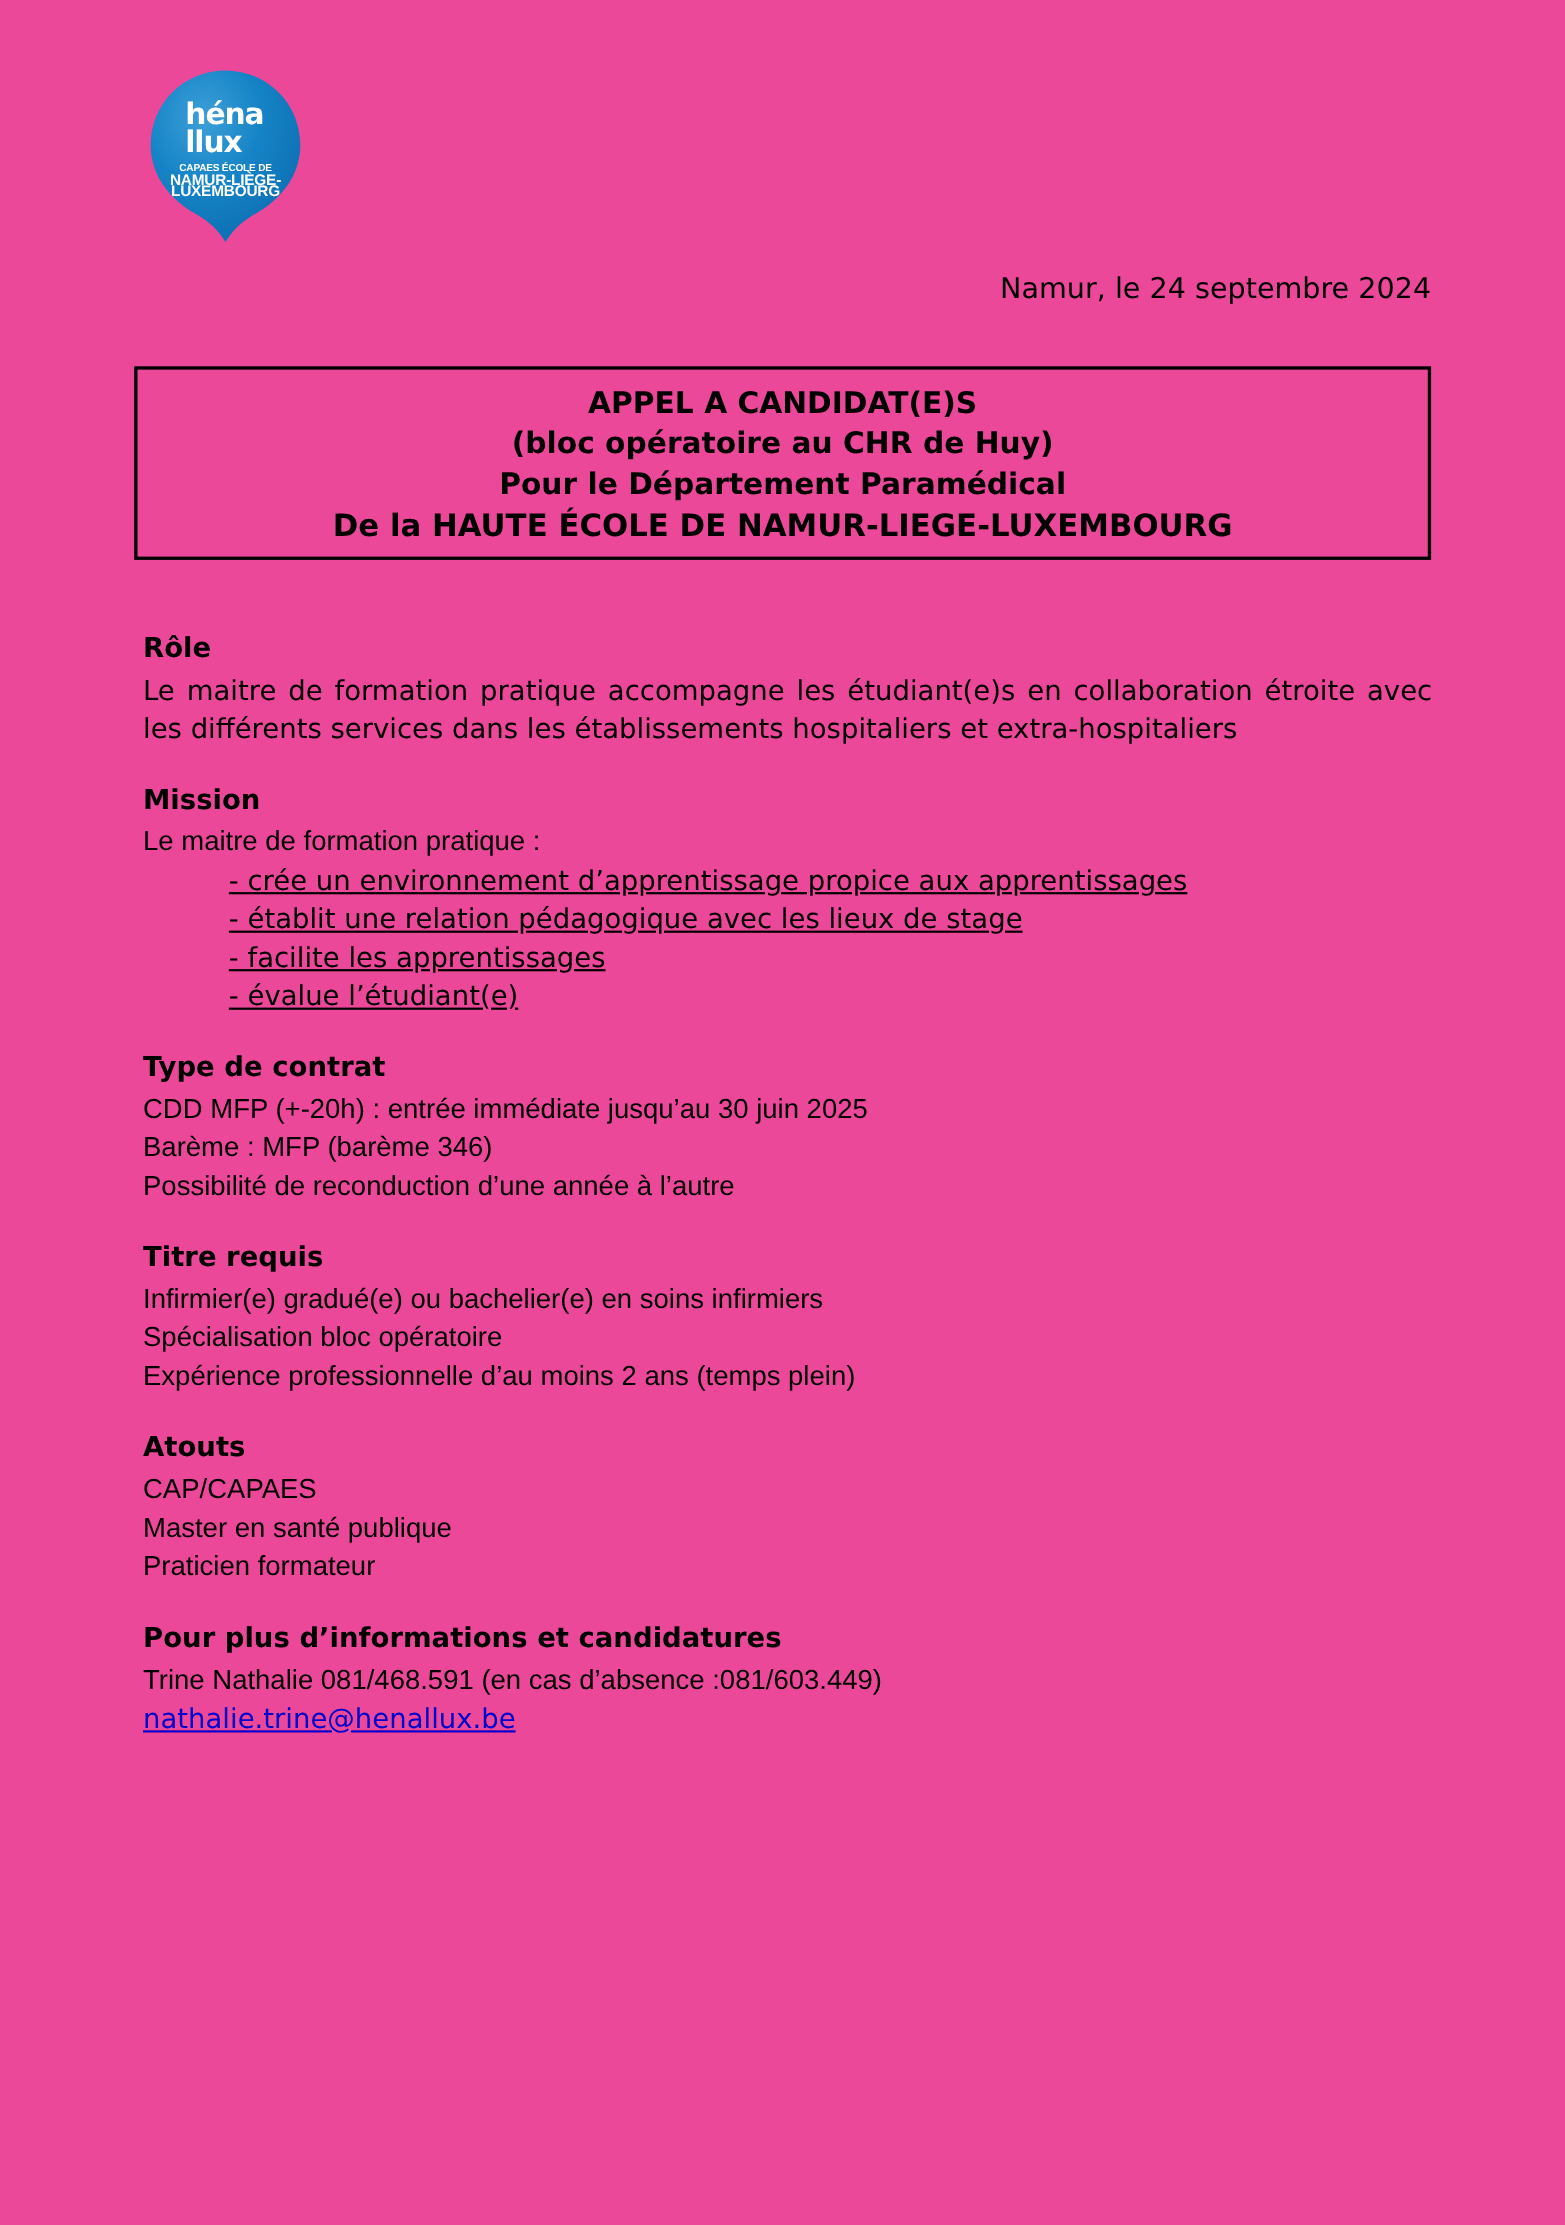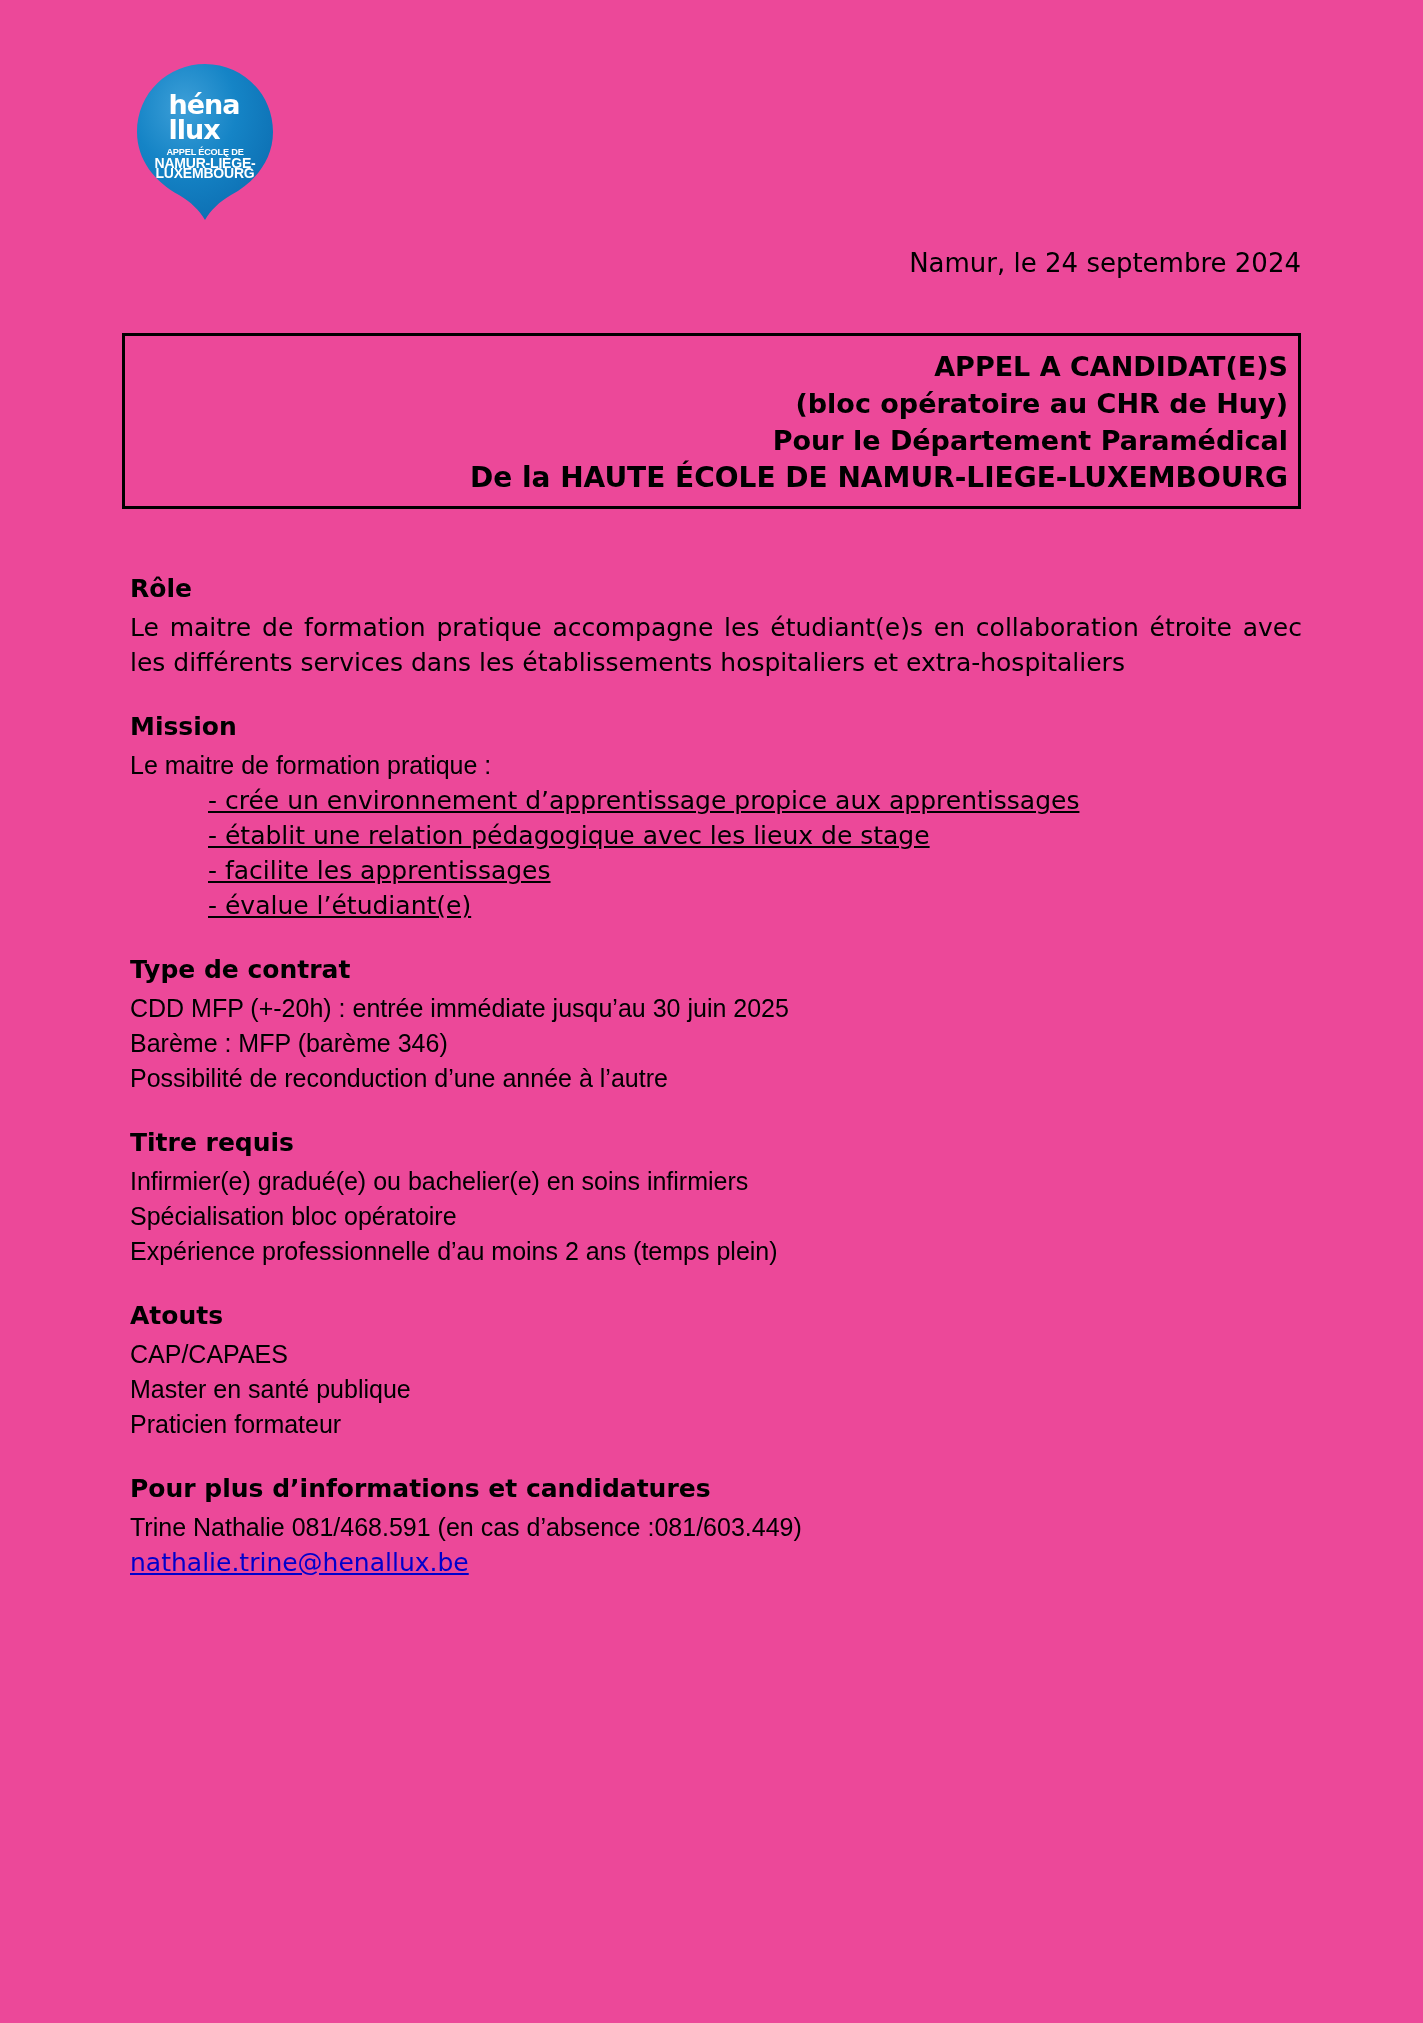--- a/index.html
+++ b/index.html
@@ -104,21 +104,20 @@
     padding: 12px 10px 10px 10px;
     text-align: center;
   }
   .title-box .tline {
     display: block;
     font-weight: bold;
     font-size: 27px;
     line-height: 37px;
     font-family: "DejaVu Sans", sans-serif;
     white-space: nowrap;
-    text-align: right;
   }
   .title-box .tline.big {
     font-size: 28px;
   }
 
   
   .content {
     position: absolute;
     left: 130px;
     top: 572px;
@@ -190,21 +189,21 @@
                C 107 2 138 31 138 70
                C 138 98 120 120 96 133
                C 84 140 76 148 70 158
                C 64 148 56 140 44 133
                C 20 120 2 98 2 70
                C 2 31 33 2 70 2 Z" fill="url(#pinGrad)"></path>
     </svg>
     <div class="logo-text">
       <span class="logo-word1">héna</span>
       <span class="logo-word2">llux</span>
-      <span class="logo-sub1">APPEL ÉCOLE DE</span>
+      <span class="logo-sub1">CAPAES ÉCOLE DE</span>
       <span class="logo-sub2">NAMUR-LIÈGE-LUXEMBOURG</span>
     </div>
   </div>
 
   <div class="date-line">Namur, le 24 septembre 2024</div>
 
   <div class="title-box">
     <span class="tline">APPEL A CANDIDAT(E)S</span>
     <span class="tline">(bloc opératoire au CHR de Huy)</span>
     <span class="tline">Pour le Département Paramédical</span>

